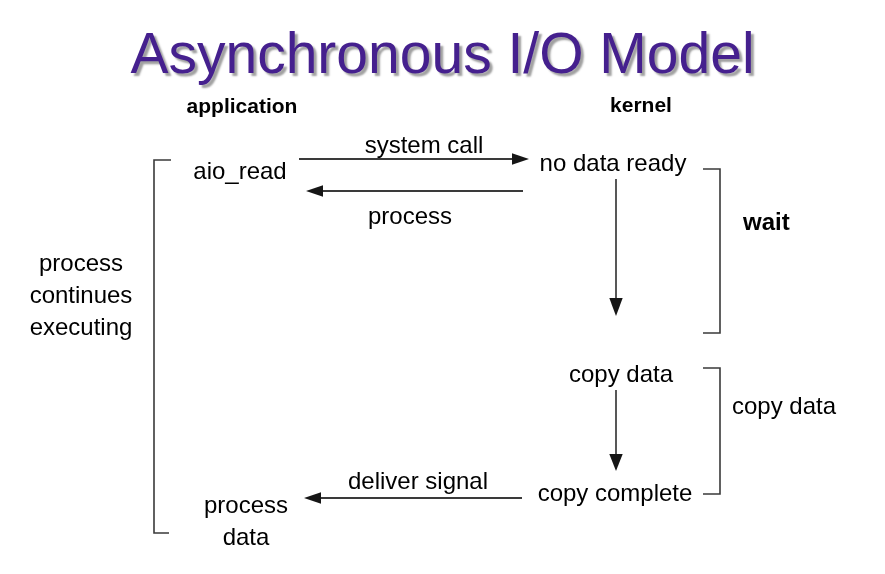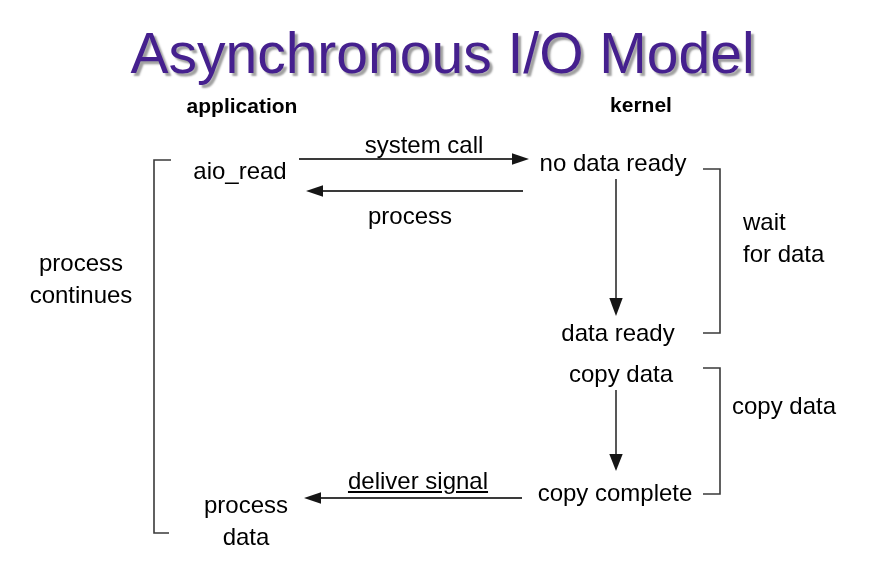--- a/index.html
+++ b/index.html
@@ -88,35 +88,34 @@
   <div class="label center col-header" style="left:242px; top:90px;">application</div>
   <div class="label center col-header" style="left:613px; top:89px;margin-left:28px;">kernel</div>
 
   <div class="label center" style="left:240px; top:155px;">aio_read</div>
   <div class="label center small-gap" style="left:246px; top:489px;">
     <div>process</div>
     <div>data</div>
   </div>
 
   <div class="label center" style="left:613px; top:147px;">no data ready</div>
-  <div class="label center" style="left:618px; top:317px;">data ready</div>
   <div class="label center" style="left:621px; top:358px;">copy data</div>
   <div class="label center" style="left:615px; top:477px;">copy complete</div>
 
   <div class="label center" style="left:405px; top:129px;margin-left:19px;">system call</div>
   <div class="label center" style="left:410px; top:200px;">process</div>
-  <div class="label center" style="left:418px; top:465px;text-decoration:underline;">deliver signal</div>
+  <div class="label center" style="left:418px; top:465px;">deliver signal</div>
 
   <div class="label center small-gap" style="left:81px; top:247px;">
     <div>process</div>
     <div>continues</div>
+    <div>executing</div>
   </div>
 
-  <div class="label small-gap" style="left:743px; top:206px;">
+  <div class="label small-gap" style="left:743px; top:206px;font-weight:bold;">
     <div>wait</div>
-    <div>for data</div>
   </div>
 
   <div class="label small-gap" style="left:732px; top:390px;">
     <div>copy data</div>
   </div>
 
 </div>
 
 </body></html>

